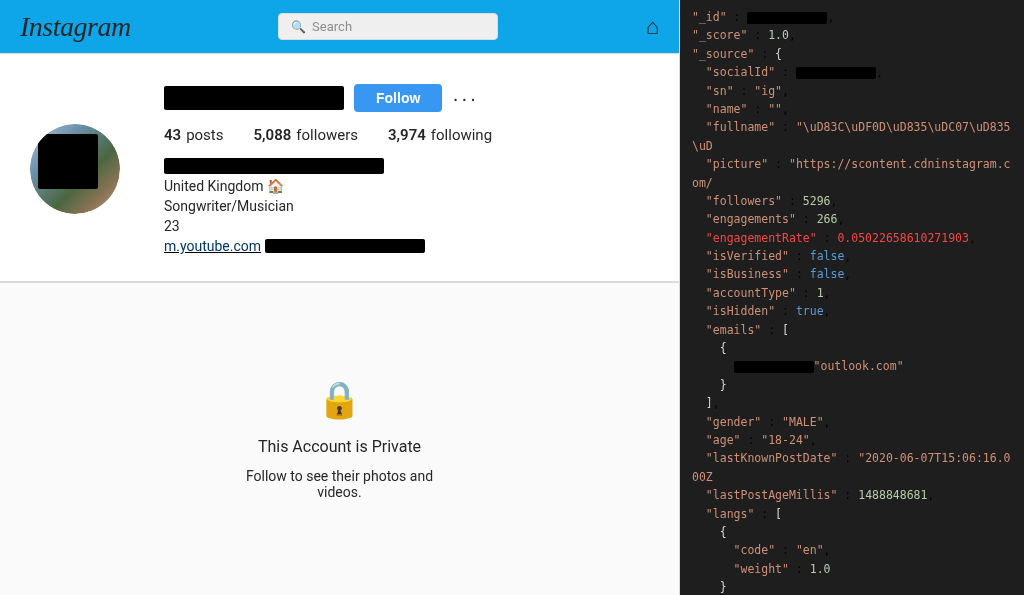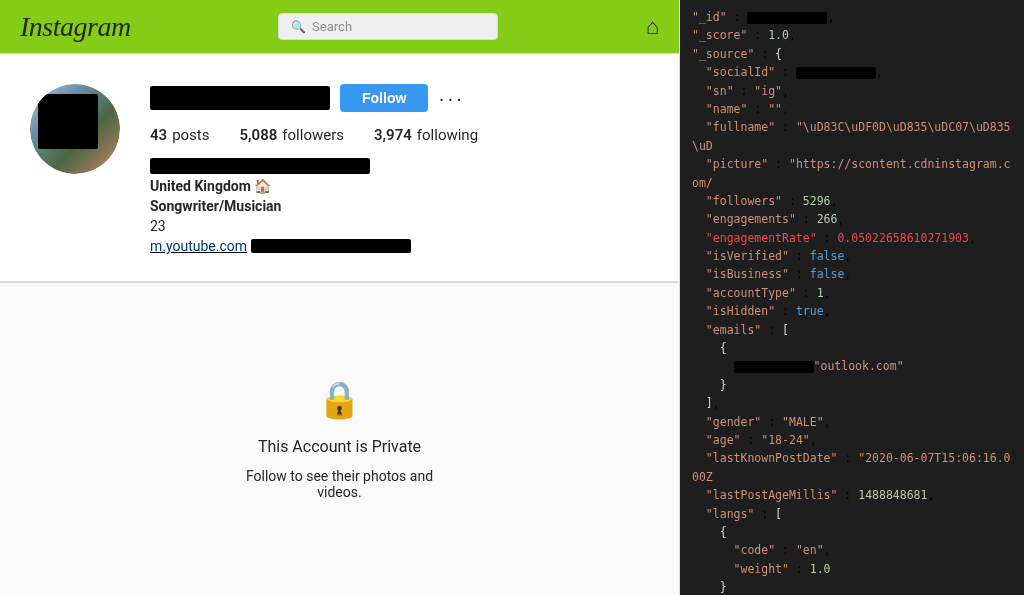--- a/index.html
+++ b/index.html
@@ -18,21 +18,21 @@
       height: 595px;
       background: #fafafa;
       display: flex;
       flex-direction: column;
       border-right: 1px solid #dbdbdb;
       overflow: hidden;
     }
 
     
     .ig-header {
-      background: #84cc16;
+      background: #0ea5e9;
       border-bottom: 1px solid #dbdbdb;
       display: flex;
       align-items: center;
       padding: 0 20px;
       height: 54px;
       gap: 12px;
     }
     .ig-logo {
       font-family: 'Billabong', cursive;
       font-size: 28px;
@@ -71,22 +71,22 @@
     }
 
     
     .ig-profile-area {
       background: #fff;
       padding: 30px 30px 20px 30px;
       border-bottom: 1px solid #dbdbdb;
     }
     .ig-profile-header {
       display: flex;
-      align-items: flex-start;
-      gap: 30px;
+      align-items: center;
+      gap: 44px;
       margin-bottom: 7px;
     }
     .ig-avatar-container {
       width: 90px;
       height: 90px;
       border-radius: 50%;
       overflow: hidden;
       flex-shrink: 0;
     }
     .ig-avatar-img {
@@ -172,21 +172,20 @@
     }
     .ig-fullname-bar {
       background: #000;
       border-radius: 2px;
       height: 16px;
       width: 220px;
     }
     .ig-bio-text {
       font-size: 14px;
       color: #262626;
-      font-weight: bold;
     }
     .ig-bio-age {
       font-size: 14px;
       color: #262626;
     }
     .ig-bio-link {
       display: flex;
       align-items: center;
       gap: 4px;
       font-size: 14px;

